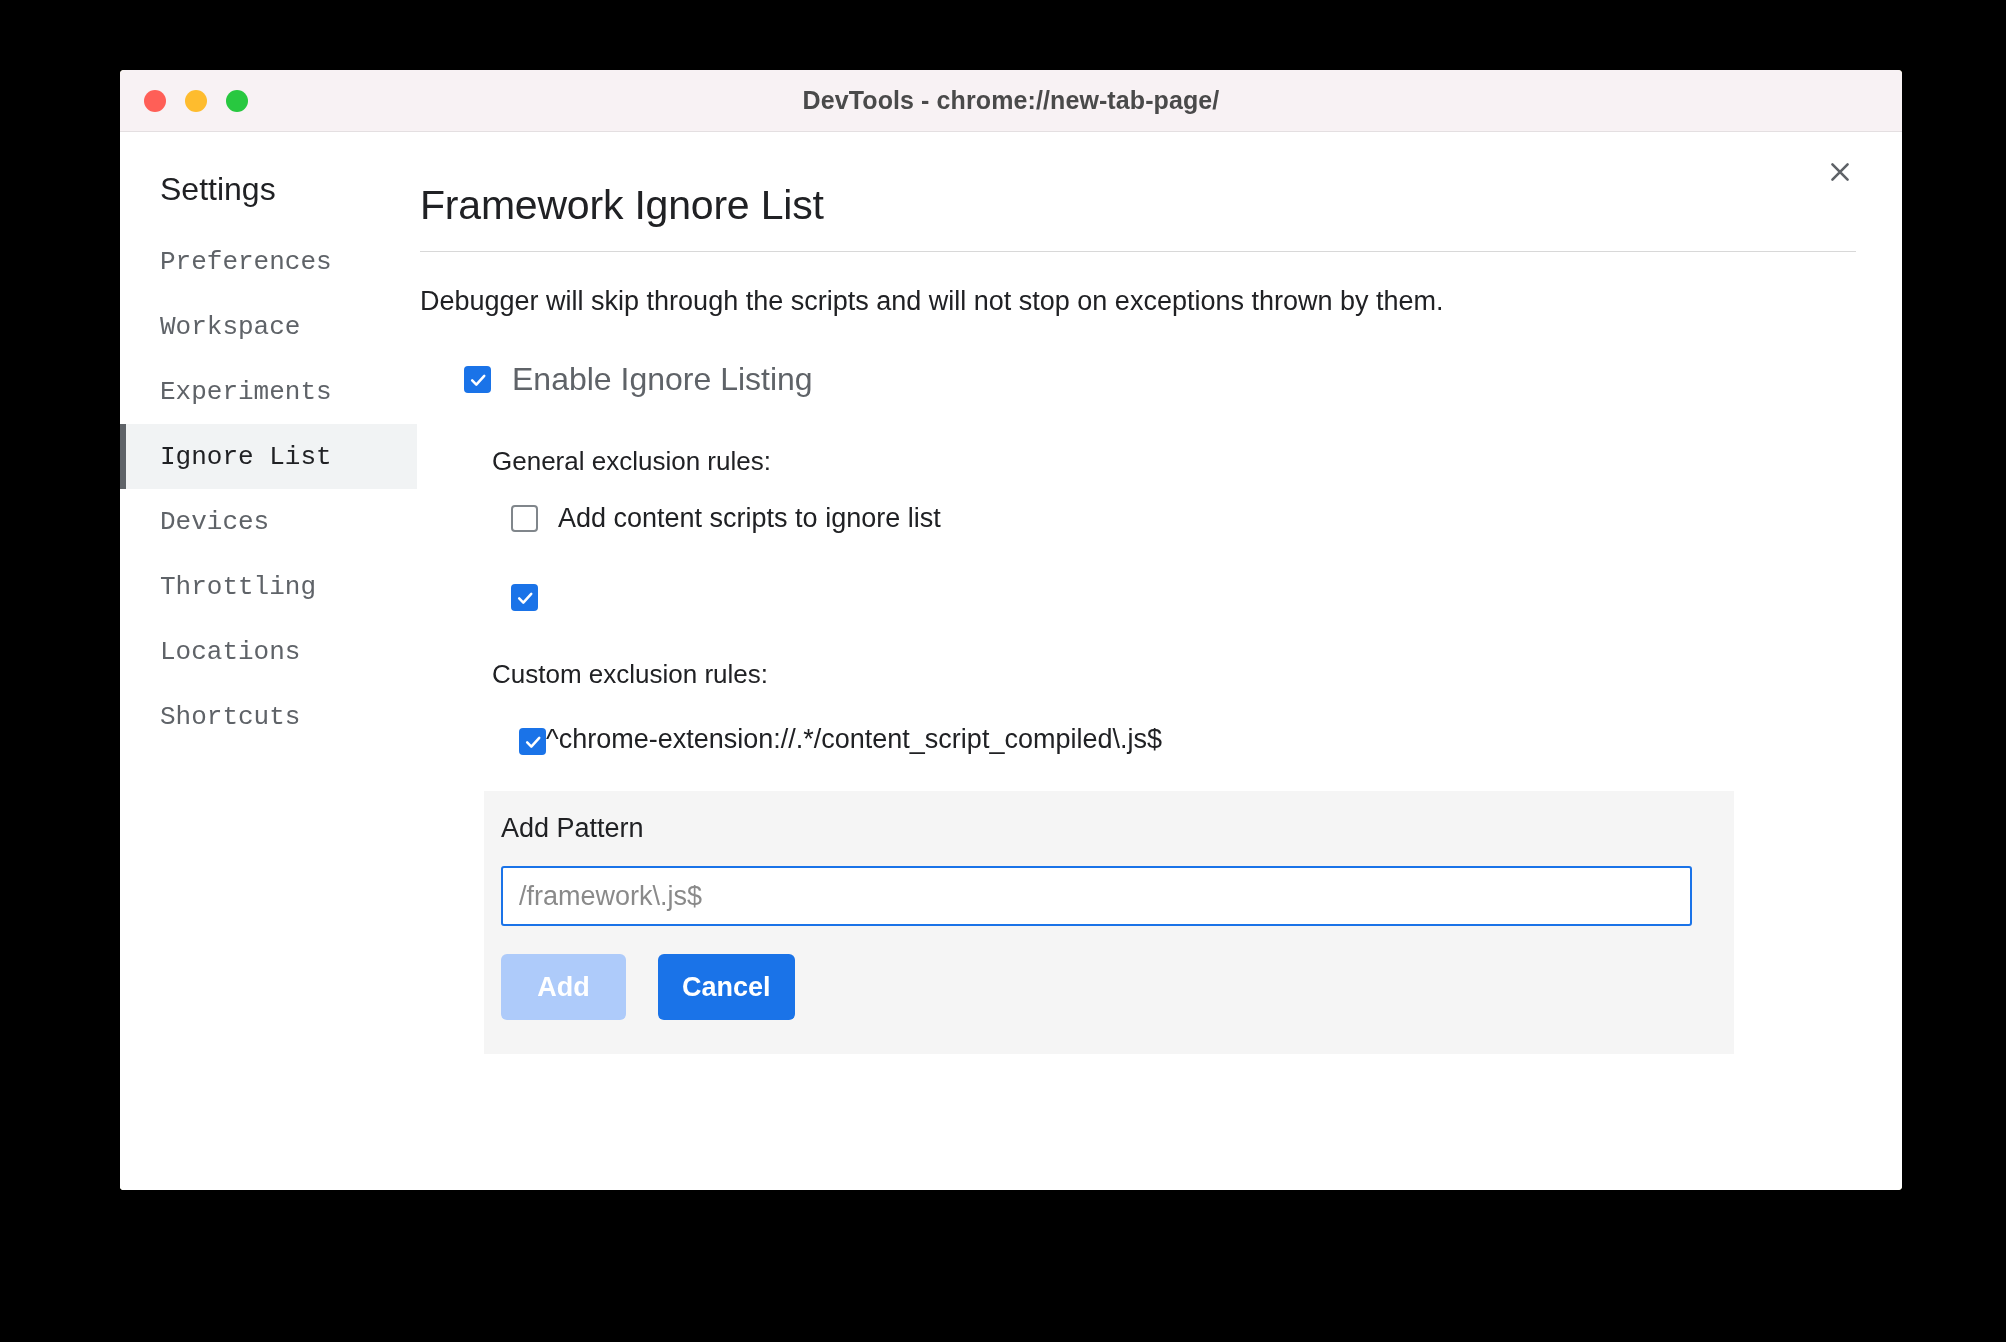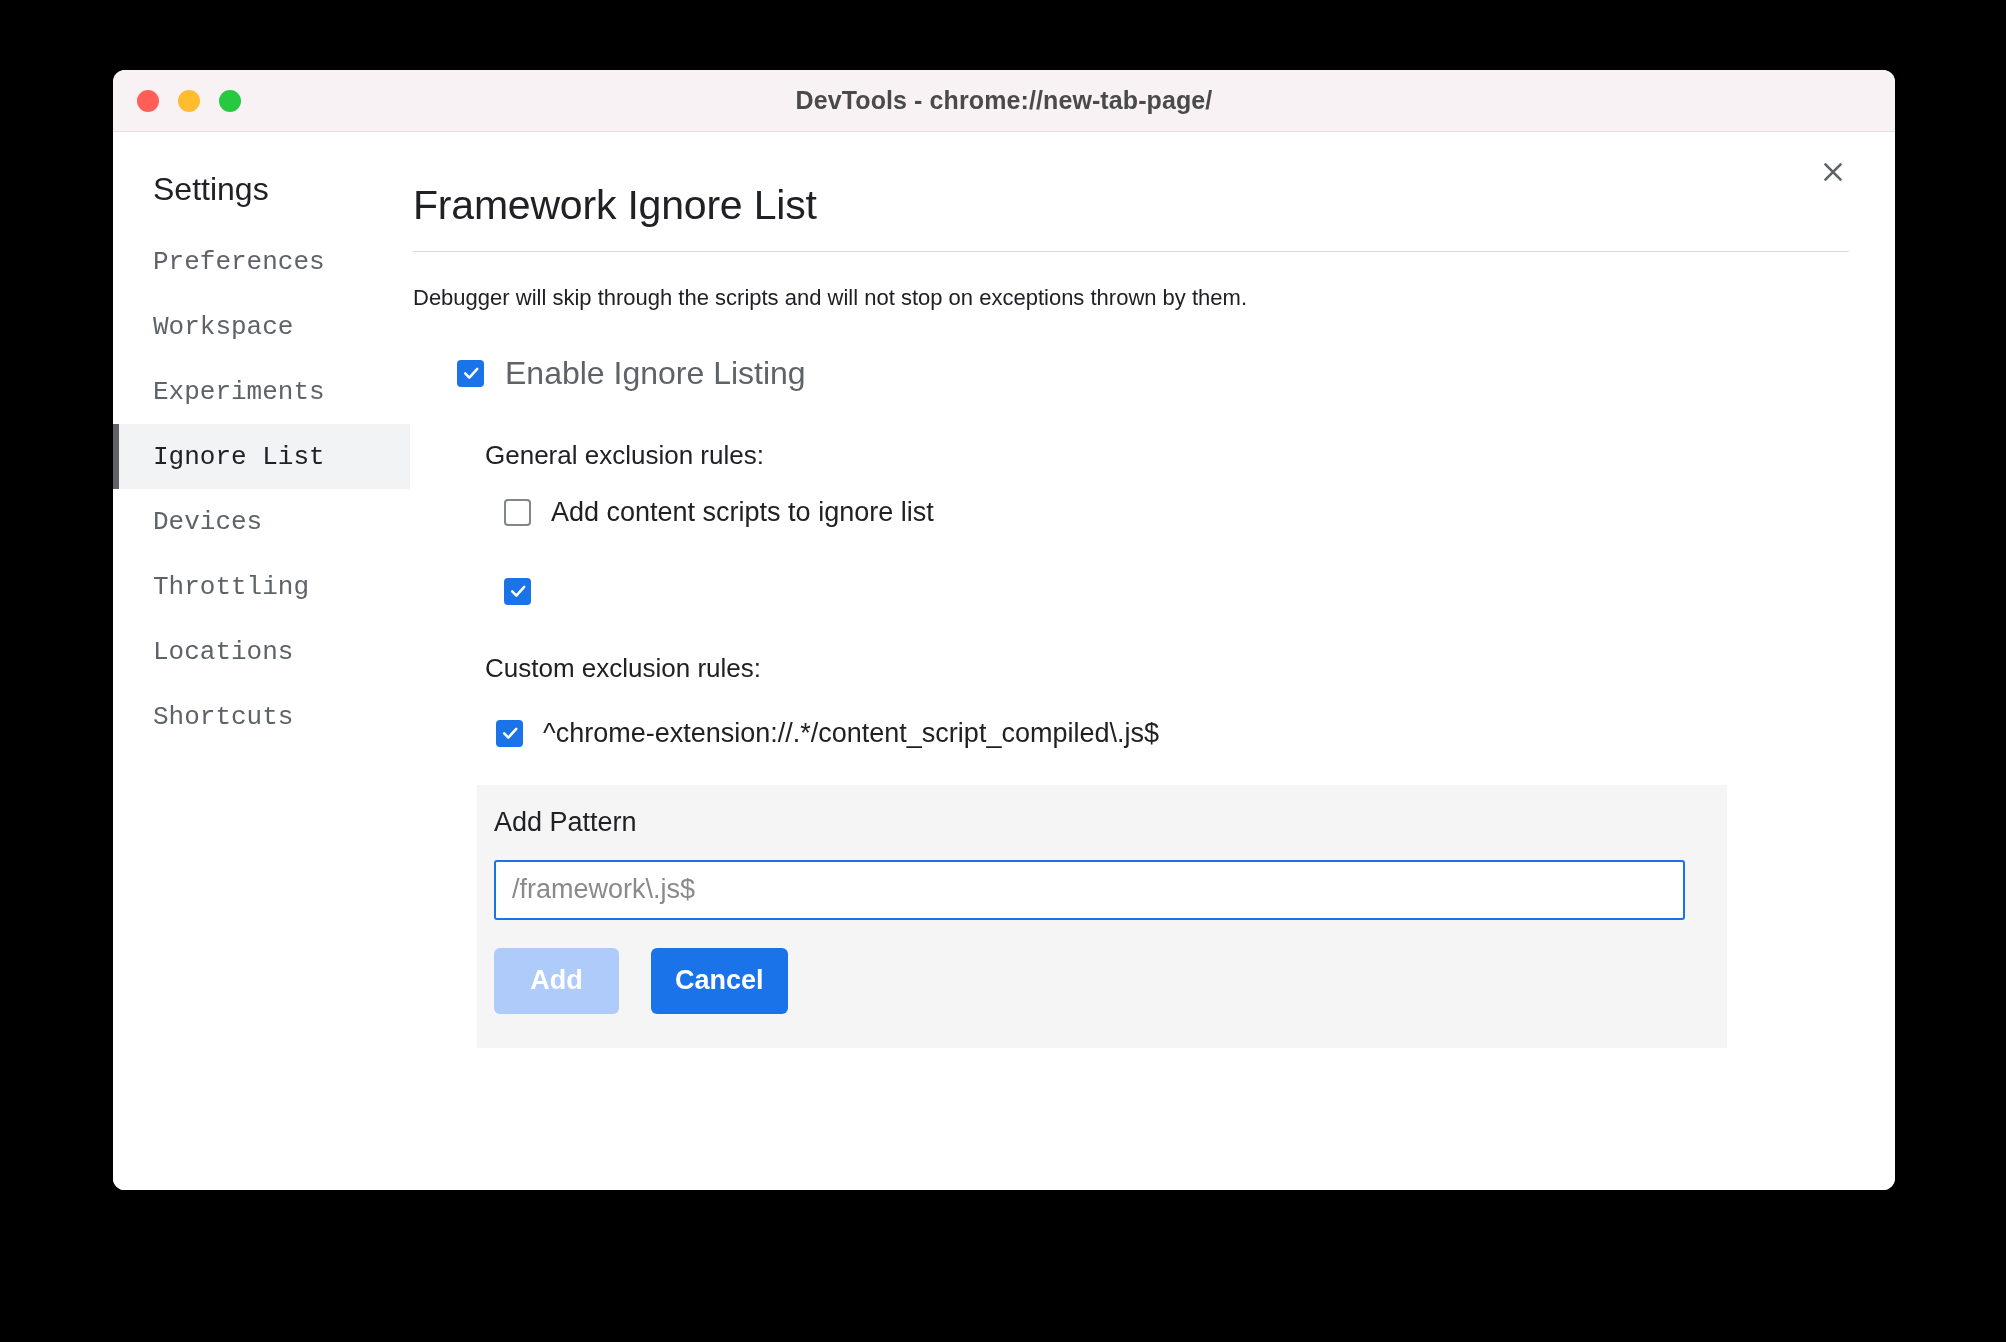--- a/index.html
+++ b/index.html
@@ -15,25 +15,25 @@
   #root {
     position: relative;
     width: 2006px;
     height: 1342px;
     background: #000000;
   }
 
   
   .window {
     position: absolute;
-    left: 113px;
+    left: 120px;
     top: 70px;
     width: 1782px;
     height: 1120px;
-    border-radius: 12px;
+    border-radius: 4px;
     background: #fef9c3;
     overflow: hidden;
     box-shadow: 0 18px 60px rgba(0,0,0,0.55);
   }
 
   .titlebar {
     position: relative;
     height: 62px;
     background: #f8f2f4;
     border-bottom: 1px solid #e4dfe1;
@@ -136,21 +136,21 @@
     letter-spacing: -0.2px;
   }
   .rule {
     margin: 22px 46px 0 3px;
     height: 1px;
     background: #d8d8d8;
   }
 
   .description {
     margin: 32px 0 0 3px;
-    font-size: 22px;
+    font-size: 27px;
     color: #202124;
     line-height: 1.3;
   }
 
   
   .cb {
     position: relative;
     width: 27px; height: 27px;
     flex: 0 0 27px;
     border-radius: 4px;
@@ -195,24 +195,23 @@
   .opt-row.wide { margin-top: 50px; }
   .opt-label {
     font-size: 27px;
     color: #202124;
     user-select: none;
     cursor: pointer;
     white-space: nowrap;
   }
   .pattern-row {
     display: flex;
-    align-items: center;
-    gap: 20px;
+    align-items: flex-end;
     margin-top: 34px;
-    margin-left: 11px;
+    margin-left: 27px;
   }
   .pattern-text {
     font-size: 27px;
     color: #202124;
     white-space: nowrap;
   }
 
   
   .add-panel {
     margin-top: 36px;

